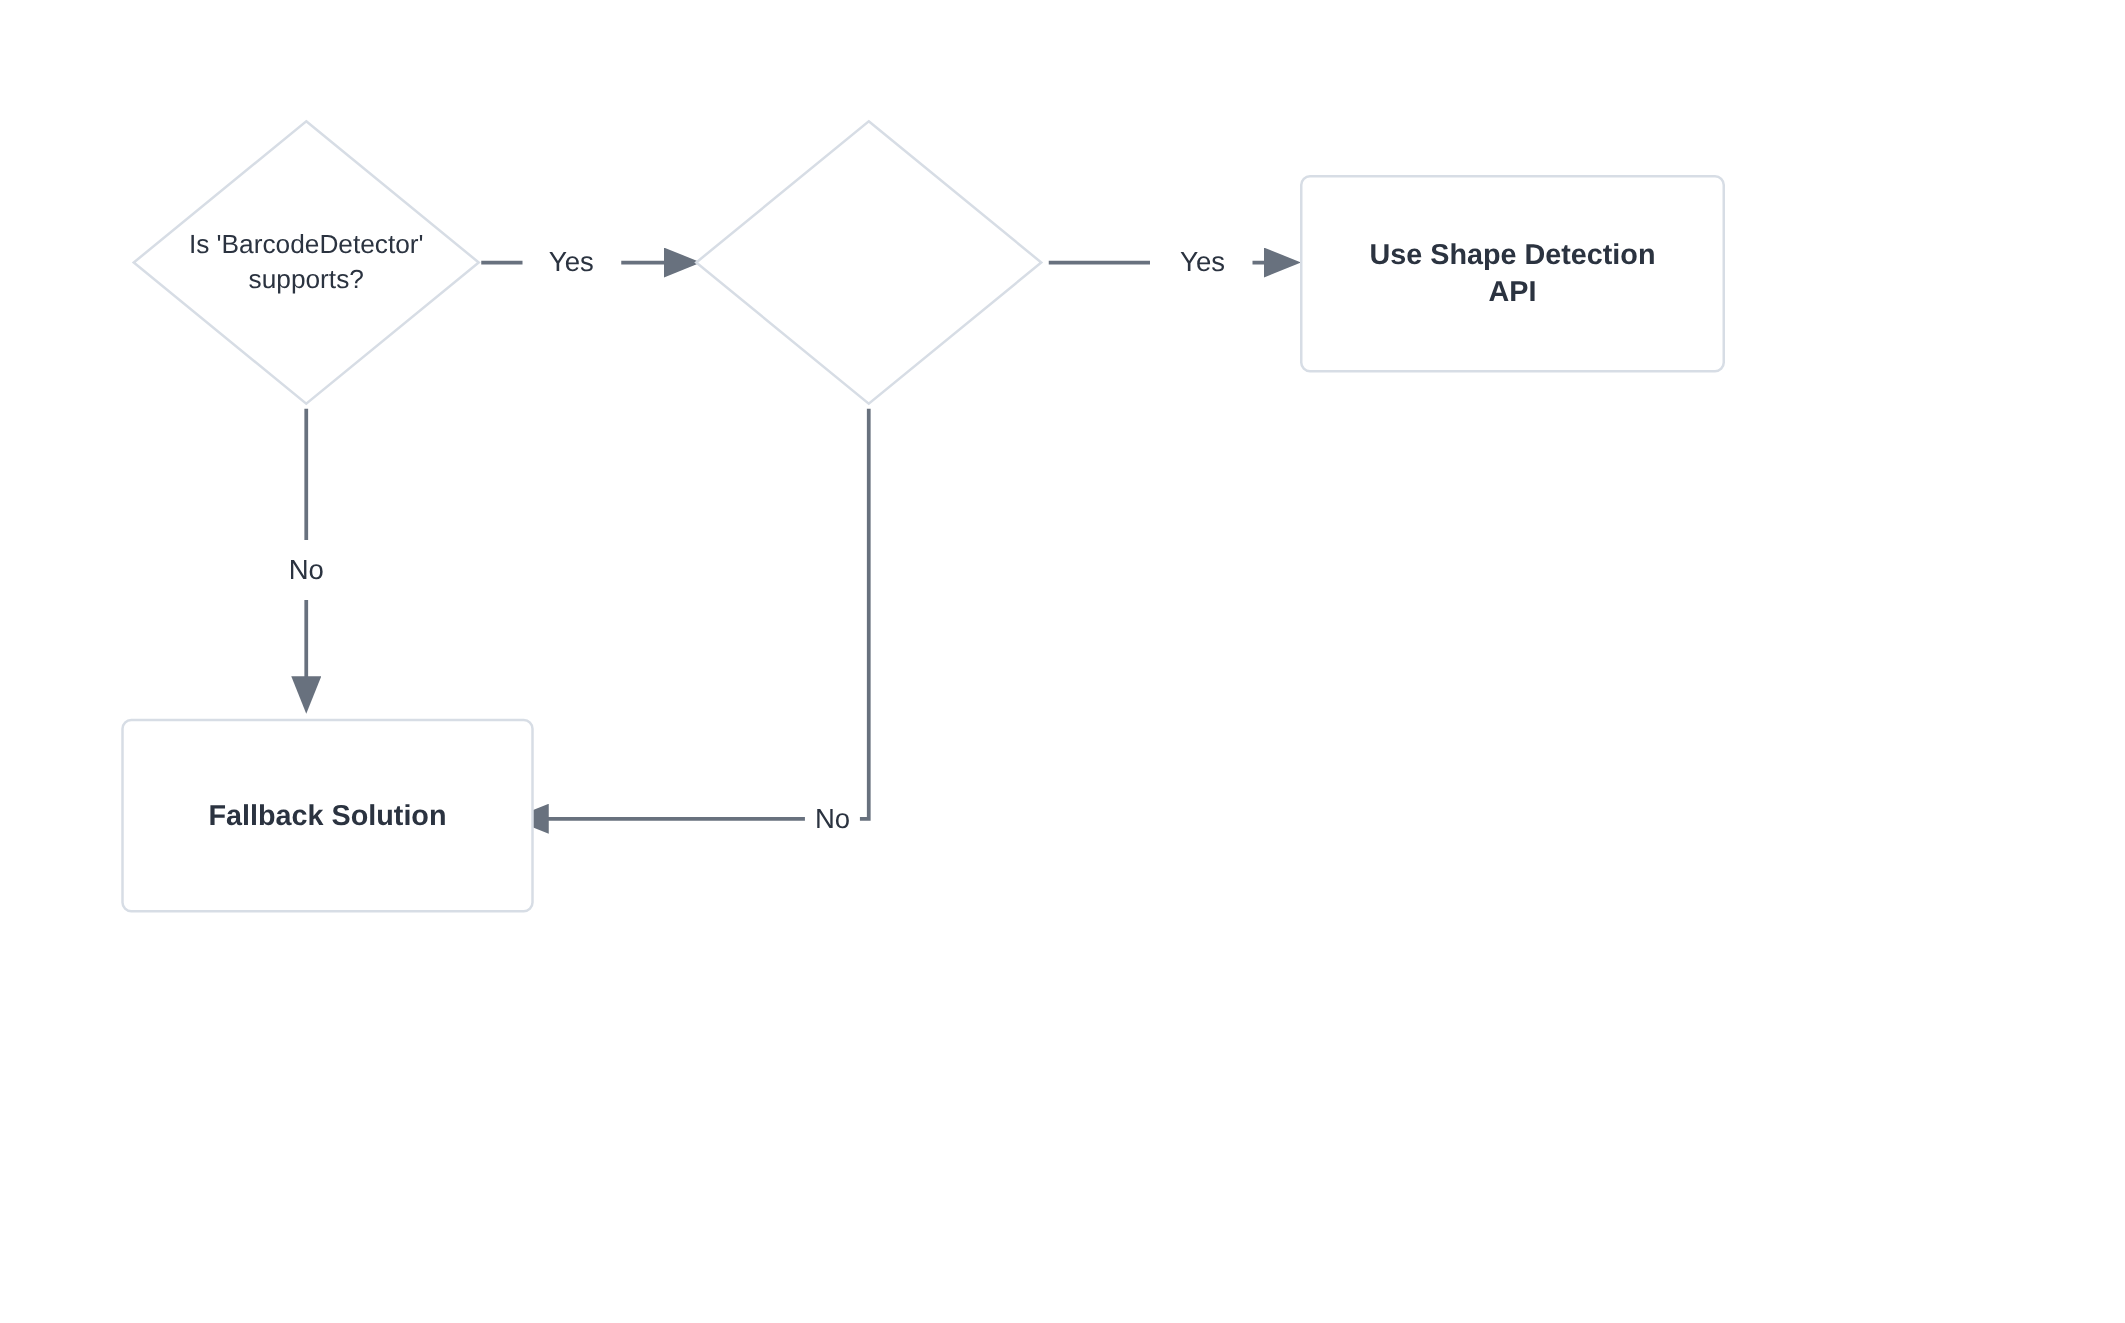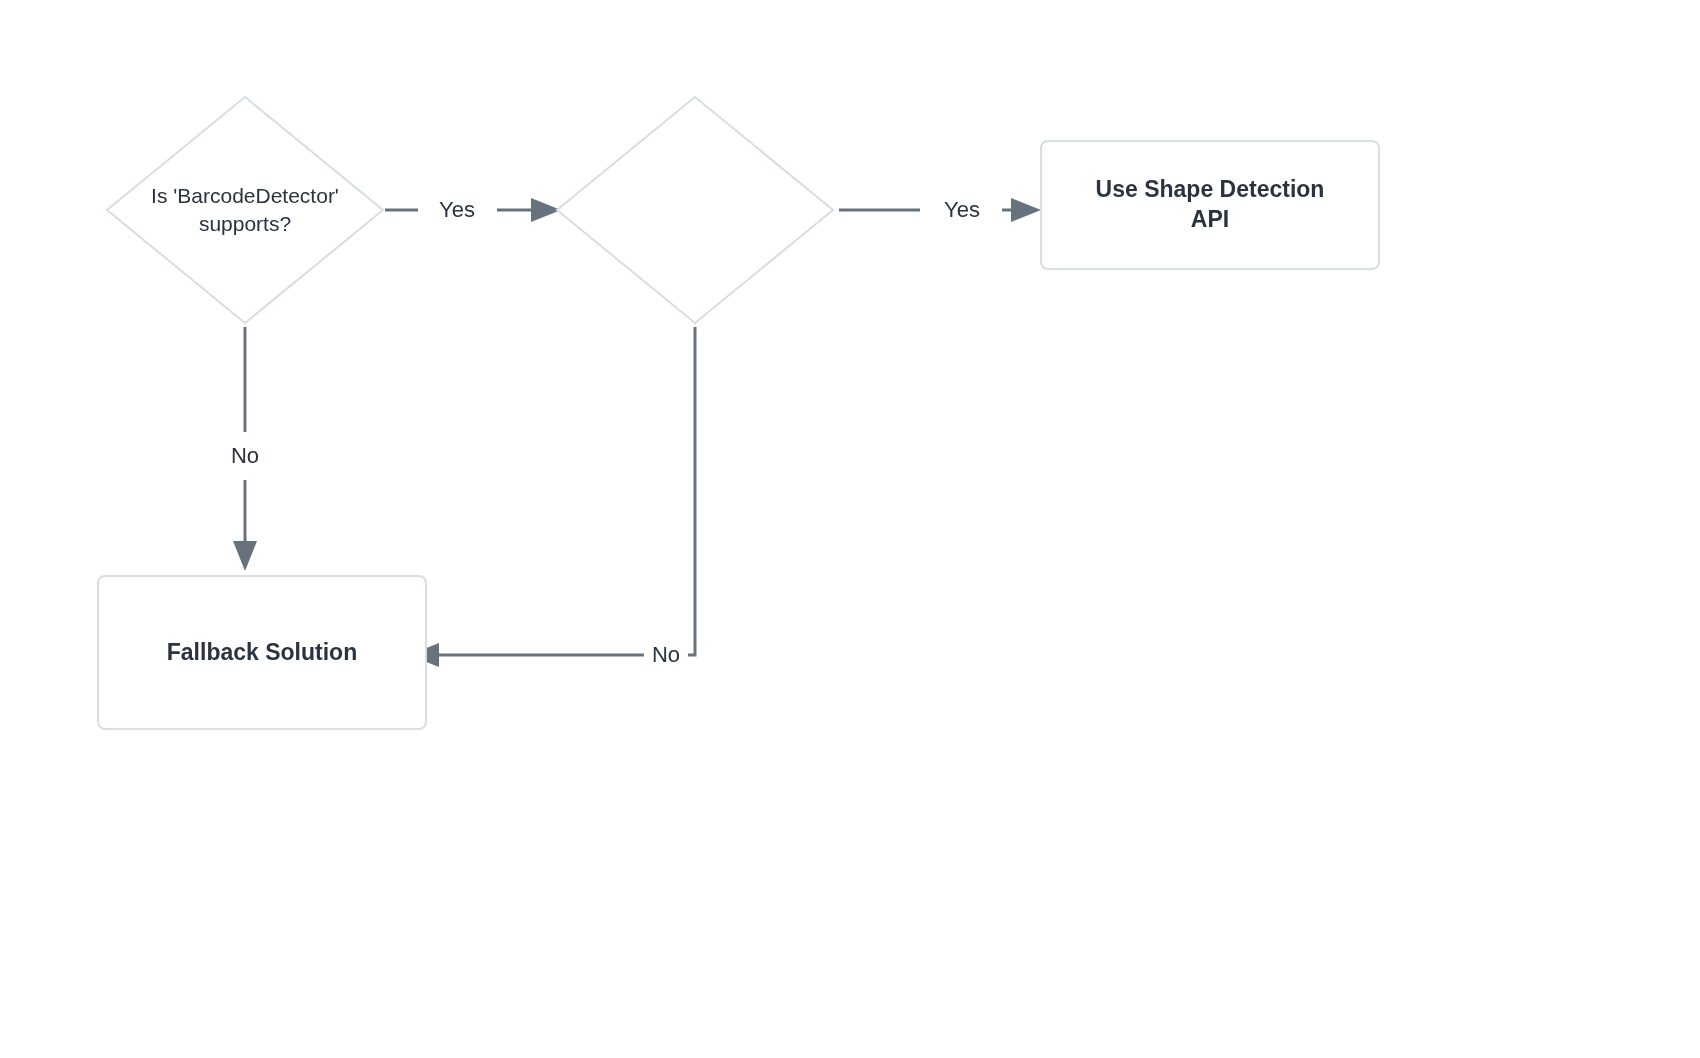--- a/index.html
+++ b/index.html
@@ -106,21 +106,21 @@
       <span>supports?</span>
     </div>
   </div>
 
   <div class="node decision" style="left:555px; top:95px;">
     <svg class="decision-shape" viewBox="0 0 280 230">
       <polygon points="140,2 278,115 140,228 2,115" fill="#ffffff" stroke="#d7dde5" stroke-width="2"></polygon>
     </svg>
   </div>
 
-  <div class="node process" style="left:1040px; top:140px; width:340px; height:130px;">
+  <div class="node process" style="left:1040px; top:140px; width:340px; height:158px;">
     <div>
       <span>Use Shape Detection</span><br>
       <span>API</span>
     </div>
   </div>
 
   <div class="node process" style="left:97px; top:575px; width:330px; height:155px;">
     <span>Fallback Solution</span>
   </div>
 

